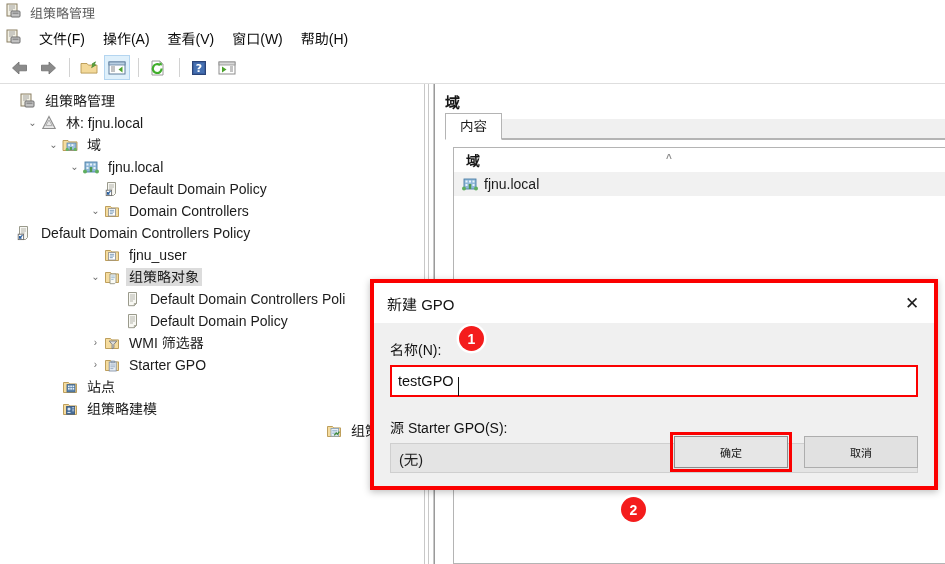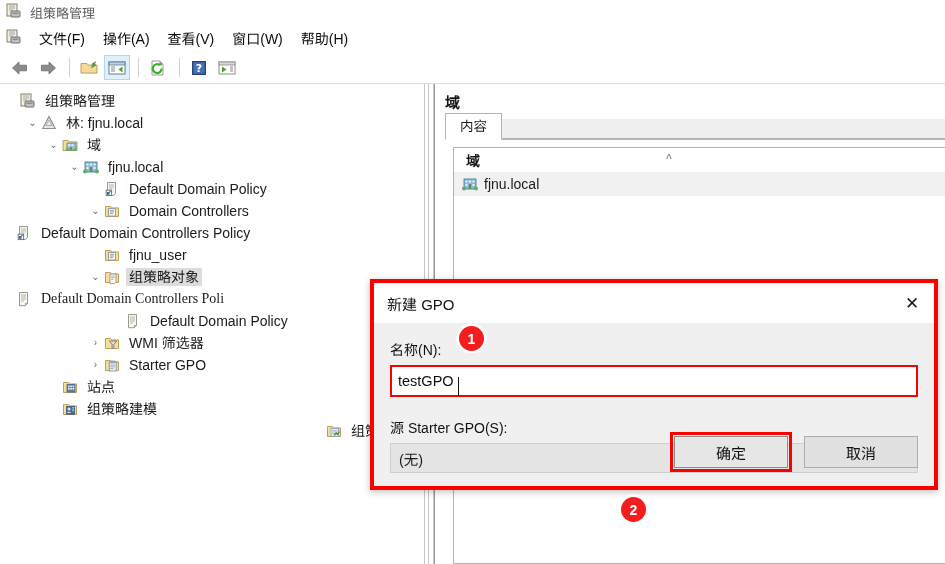--- a/index.html
+++ b/index.html
@@ -320,21 +320,21 @@
     bottom: 14px;
     display: flex;
     align-items: center;
   }
   .btn {
     width: 114px;
     height: 32px;
     box-sizing: border-box;
     background: #e1e1e1;
     border: 1px solid #adadad;
-    font-size: 15px;
+    font-size: 11px;
     font-family: "Liberation Sans", "DejaVu Sans", sans-serif;
     color: #111111;
     display: flex;
     align-items: center;
     justify-content: center;
   }
   .btn-ok-wrap {
     border: 3px solid #fb0000;
     padding: 1px;
     margin-right: 12px;
@@ -567,21 +567,21 @@
         <span class="twisty">⌄</span>
         <span class="ticon">
           <svg width="16" height="16" viewBox="0 0 16 16">
             <path d="M1.5 3.5 h5 l1.2 1.4 H14.5 v8.6 H1.5 Z" fill="#f5dc9f" stroke="#b7964f" stroke-width="0.9"></path>
             <path d="M6 5 h6 v8.2 l-1.5 1.5 H6 Z" fill="#fbfbf5" stroke="#8f8f80" stroke-width="0.85"></path>
             <path d="M7.2 7h3.6M7.2 8.7h3.6M7.2 10.4h2.4" stroke="#8fb0cc" stroke-width="0.85"></path>
           </svg>
         </span>
         <span class="tlabel">组策略对象</span>
       </div>
-      <div class="tree-row" style=" font-family: Liberation Serif, serif;">
+      <div class="tree-row" style="padding-left: 109px;">
         <span class="twisty"></span>
         <span class="ticon">
           <svg width="16" height="16" viewBox="0 0 16 16">
             <path d="M3.5 1.5 h8 v11 l-2.2 2.2 h-5.8 z" fill="#f8f8f3" stroke="#9a9a8c" stroke-width="1"></path>
             <path d="M5 4h5M5 6h5M5 8h5M5 10h3" stroke="#a9a9a0" stroke-width="0.85"></path>
             <path d="M11.5 12.5 h-2.2 v2.2 z" fill="#d9d9d0" stroke="#9a9a8c" stroke-width="0.8"></path>
           </svg>
         </span>
         <span class="tlabel">Default Domain Controllers Poli</span>
       </div>

